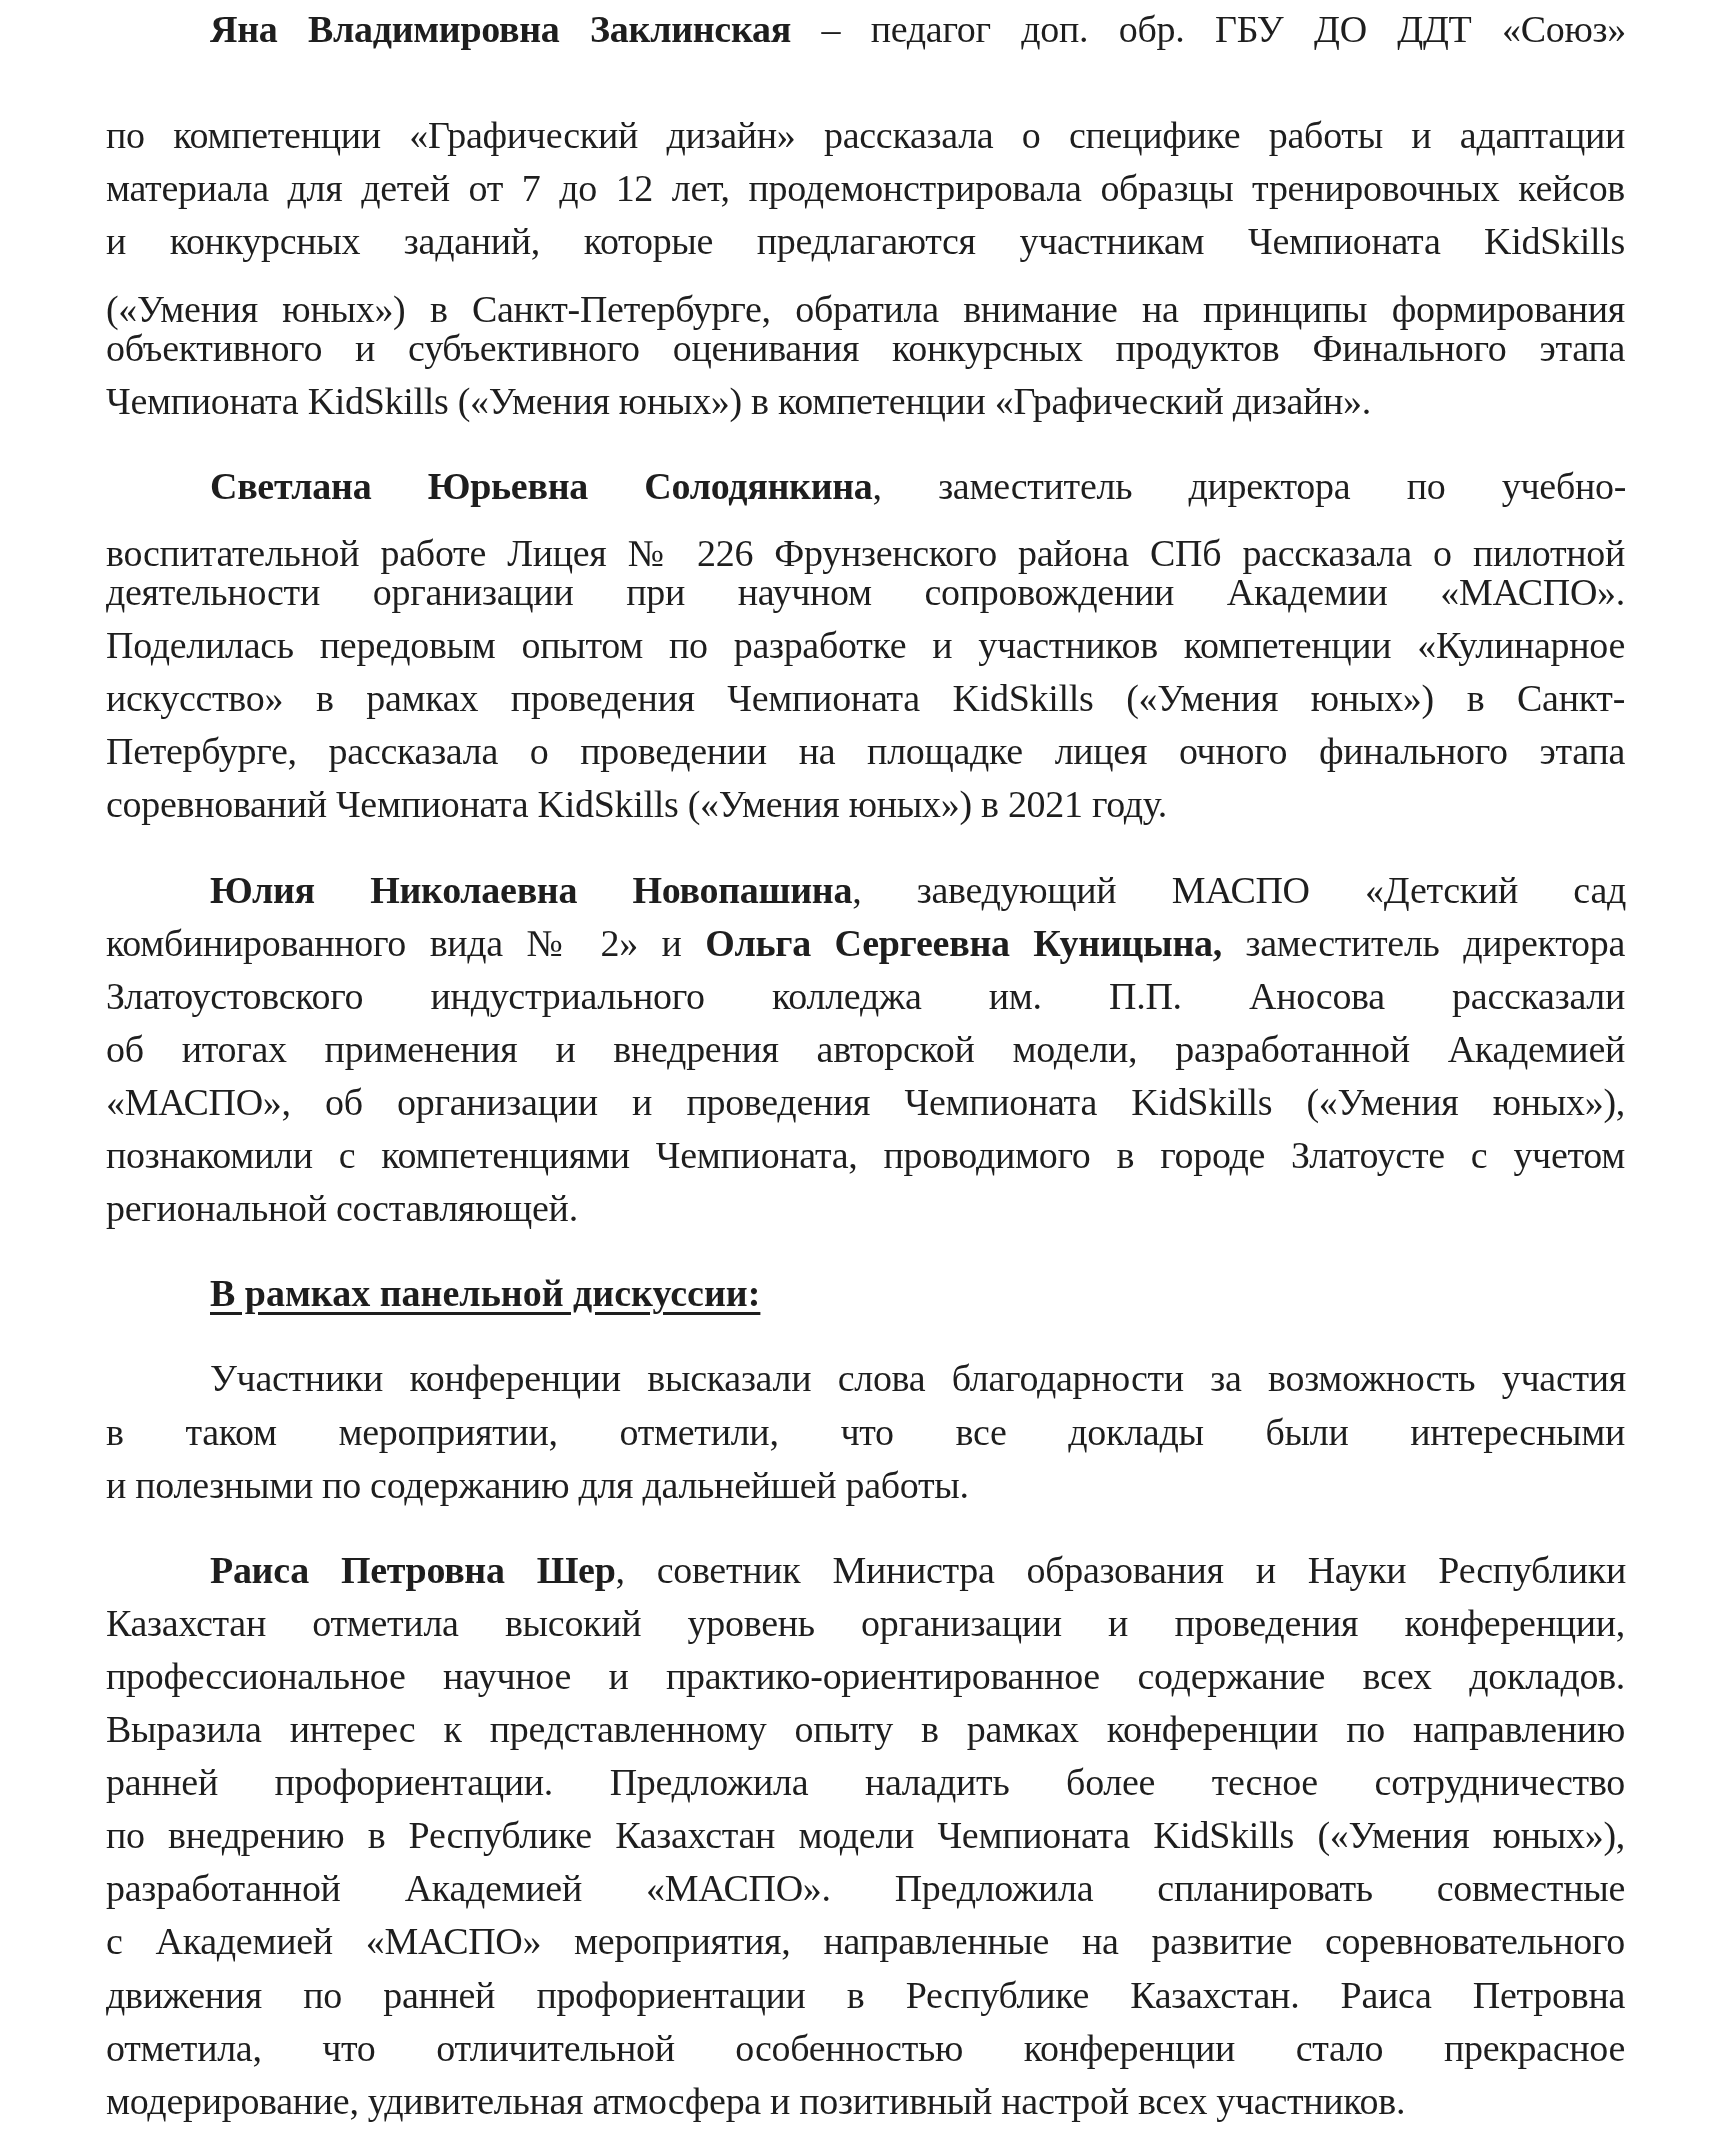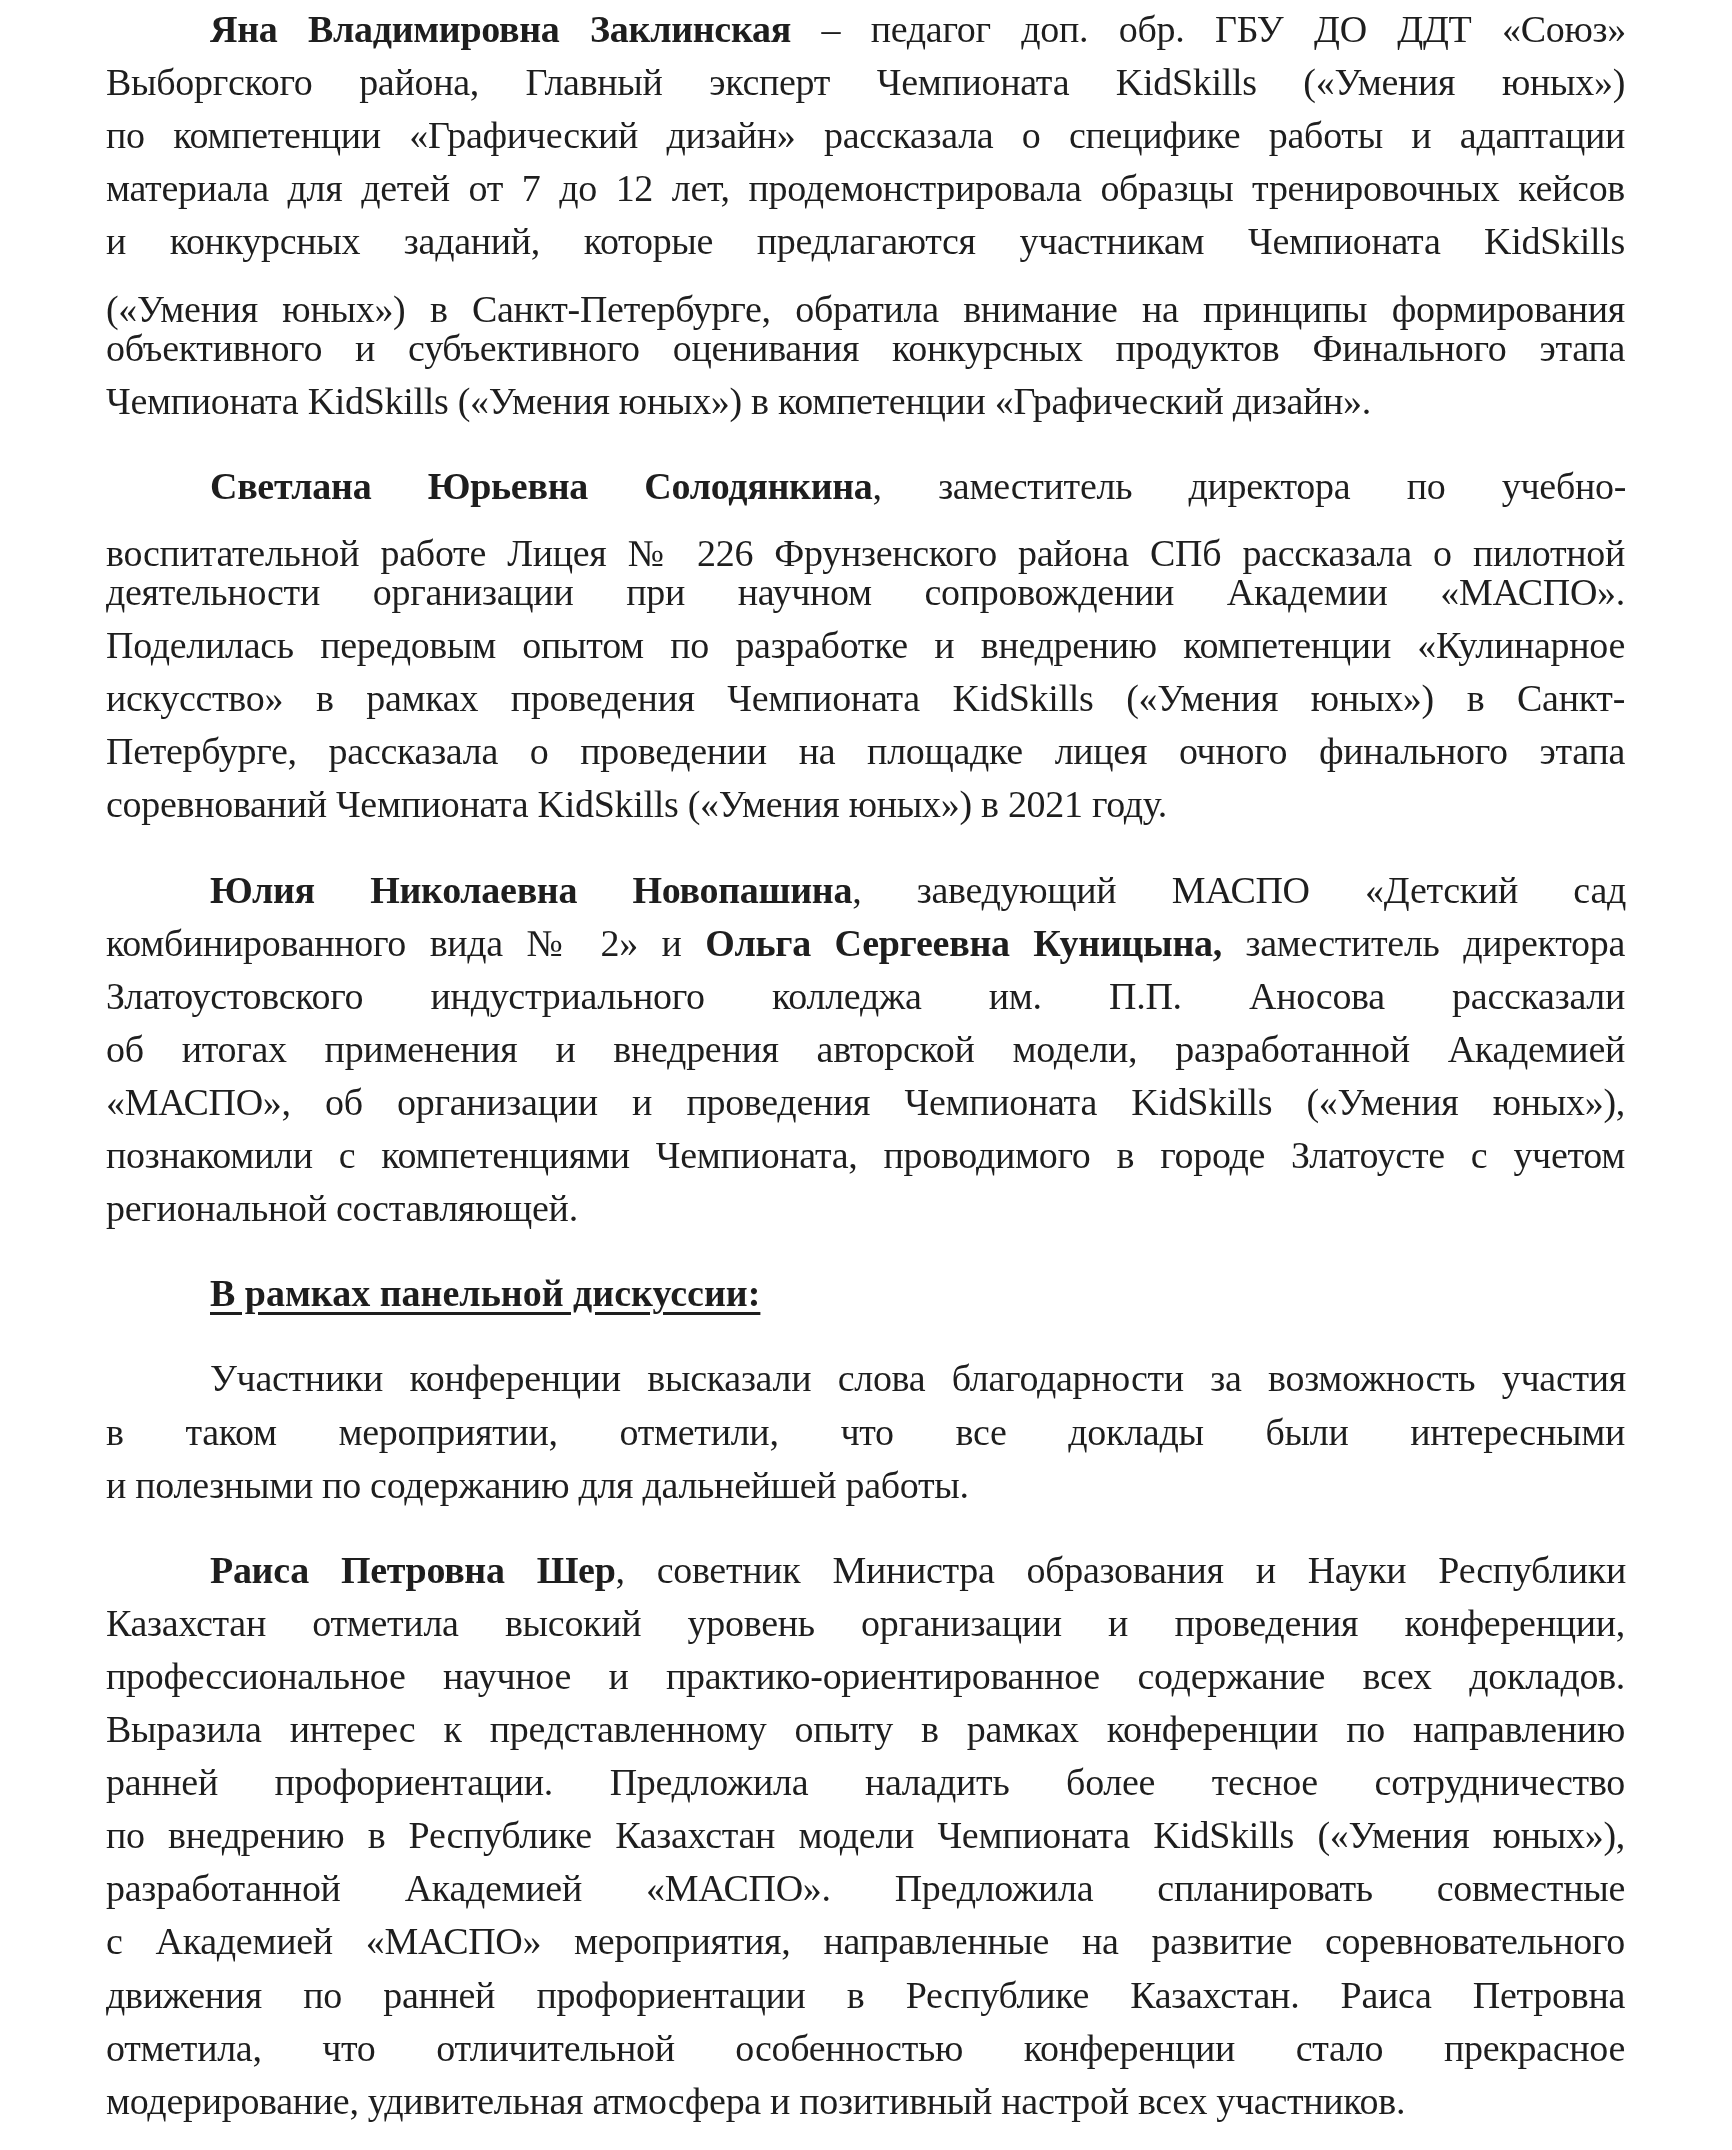--- a/index.html
+++ b/index.html
@@ -26,32 +26,31 @@
     font-weight: bold; text-decoration: underline; text-decoration-thickness: 2.8px;
     text-underline-offset: 5.6px; white-space: nowrap;
   }
 </style>
 </head>
 <body>
 
 <div class="page">
 
   <div class="line indent" style="top:7px"><span class="b">Яна Владимировна Заклинская</span><span> – педагог доп. обр. ГБУ ДО ДДТ «Союз»</span></div>
-  <div class="line" style="top:60px">Выборгского района, Главный эксперт Чемпионата KidSkills («Умения юных»)</div>
   <div class="line" style="top:113px">по компетенции «Графический дизайн» рассказала о специфике работы и адаптации</div>
   <div class="line" style="top:166px">материала для детей от 7 до 12 лет, продемонстрировала образцы тренировочных кейсов</div>
   <div class="line" style="top:219px">и конкурсных заданий, которые предлагаются участникам Чемпионата KidSkills</div>
   <div class="line" style="top:287px">(«Умения юных») в Санкт-Петербурге, обратила внимание на принципы формирования</div>
   <div class="line" style="top:326px">объективного и субъективного оценивания конкурсных продуктов Финального этапа</div>
   <div class="line last" style="top:379px">Чемпионата KidSkills («Умения юных») в компетенции «Графический дизайн».</div>
 
   <div class="line indent" style="top:464px"><span class="b">Светлана Юрьевна Солодянкина</span><span>, заместитель директора по учебно-</span></div>
   <div class="line" style="top:531px">воспитательной работе Лицея № 226 Фрунзенского района СПб рассказала о пилотной</div>
   <div class="line" style="top:570px">деятельности организации при научном сопровождении Академии «МАСПО».</div>
-  <div class="line" style="top:623px">Поделилась передовым опытом по разработке и внедрению компетенции «Кулинарное</div>
+  <div class="line" style="top:623px">Поделилась передовым опытом по разработке и участников компетенции «Кулинарное</div>
   <div class="line" style="top:676px">искусство» в рамках проведения Чемпионата KidSkills («Умения юных») в Санкт-</div>
   <div class="line" style="top:729px">Петербурге, рассказала о проведении на площадке лицея очного финального этапа</div>
   <div class="line last" style="top:782px">соревнований Чемпионата KidSkills («Умения юных») в 2021 году.</div>
 
   <div class="line indent" style="top:868px"><span class="b">Юлия Николаевна Новопашина</span><span>, заведующий МАСПО «Детский сад</span></div>
   <div class="line" style="top:921px"><span>комбинированного вида № 2» и </span><span class="b">Ольга Сергеевна Куницына,</span><span> заместитель директора</span></div>
   <div class="line" style="top:974px">Златоустовского индустриального колледжа им. П.П. Аносова рассказали</div>
   <div class="line" style="top:1027px">об итогах применения и внедрения авторской модели, разработанной Академией</div>
   <div class="line" style="top:1080px">«МАСПО», об организации и проведения Чемпионата KidSkills («Умения юных»),</div>
   <div class="line" style="top:1133px">познакомили с компетенциями Чемпионата, проводимого в городе Златоусте с учетом</div>

